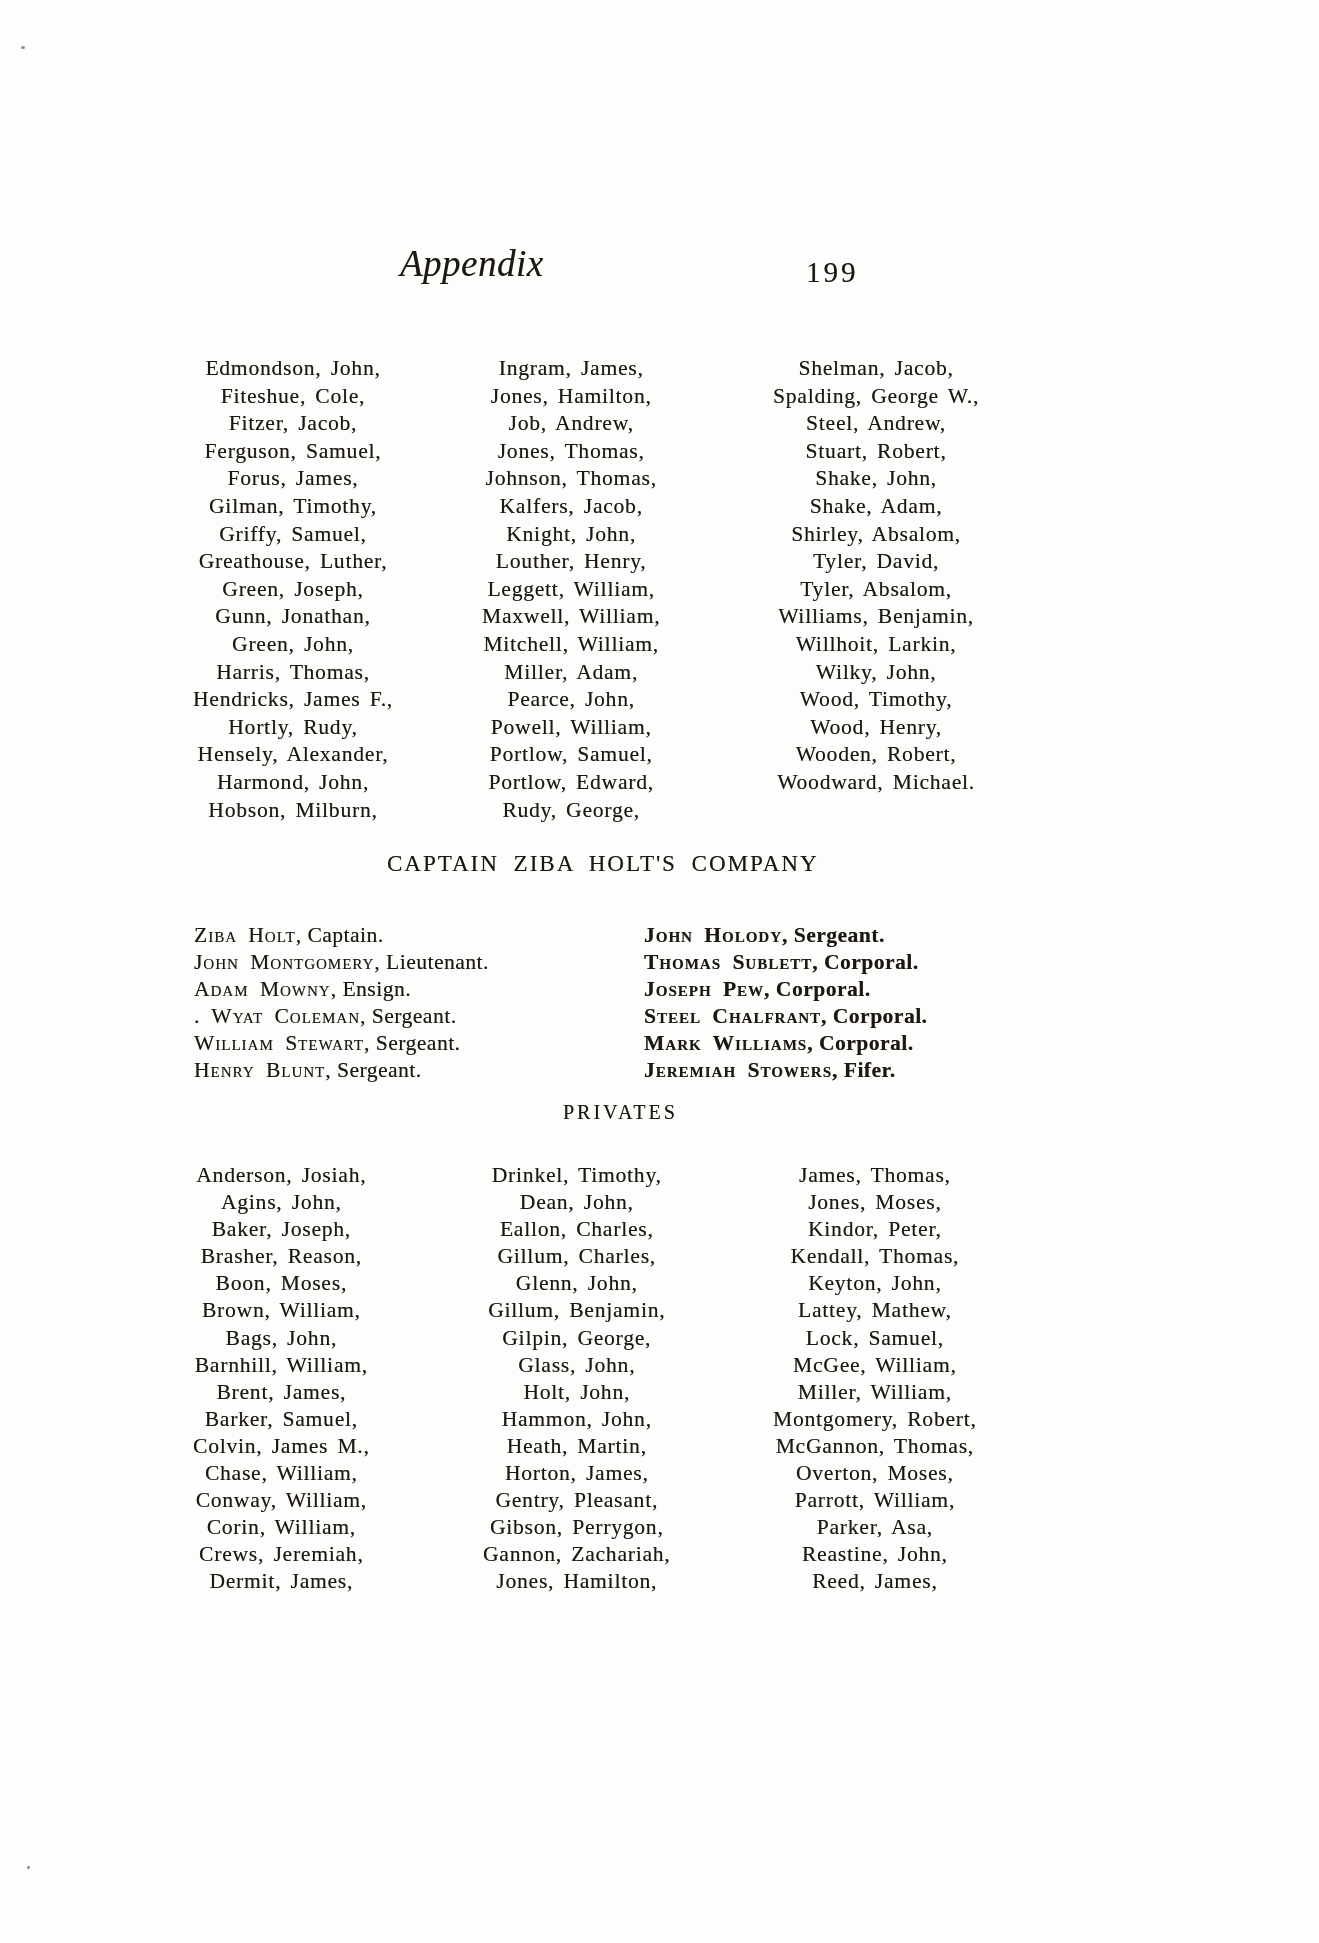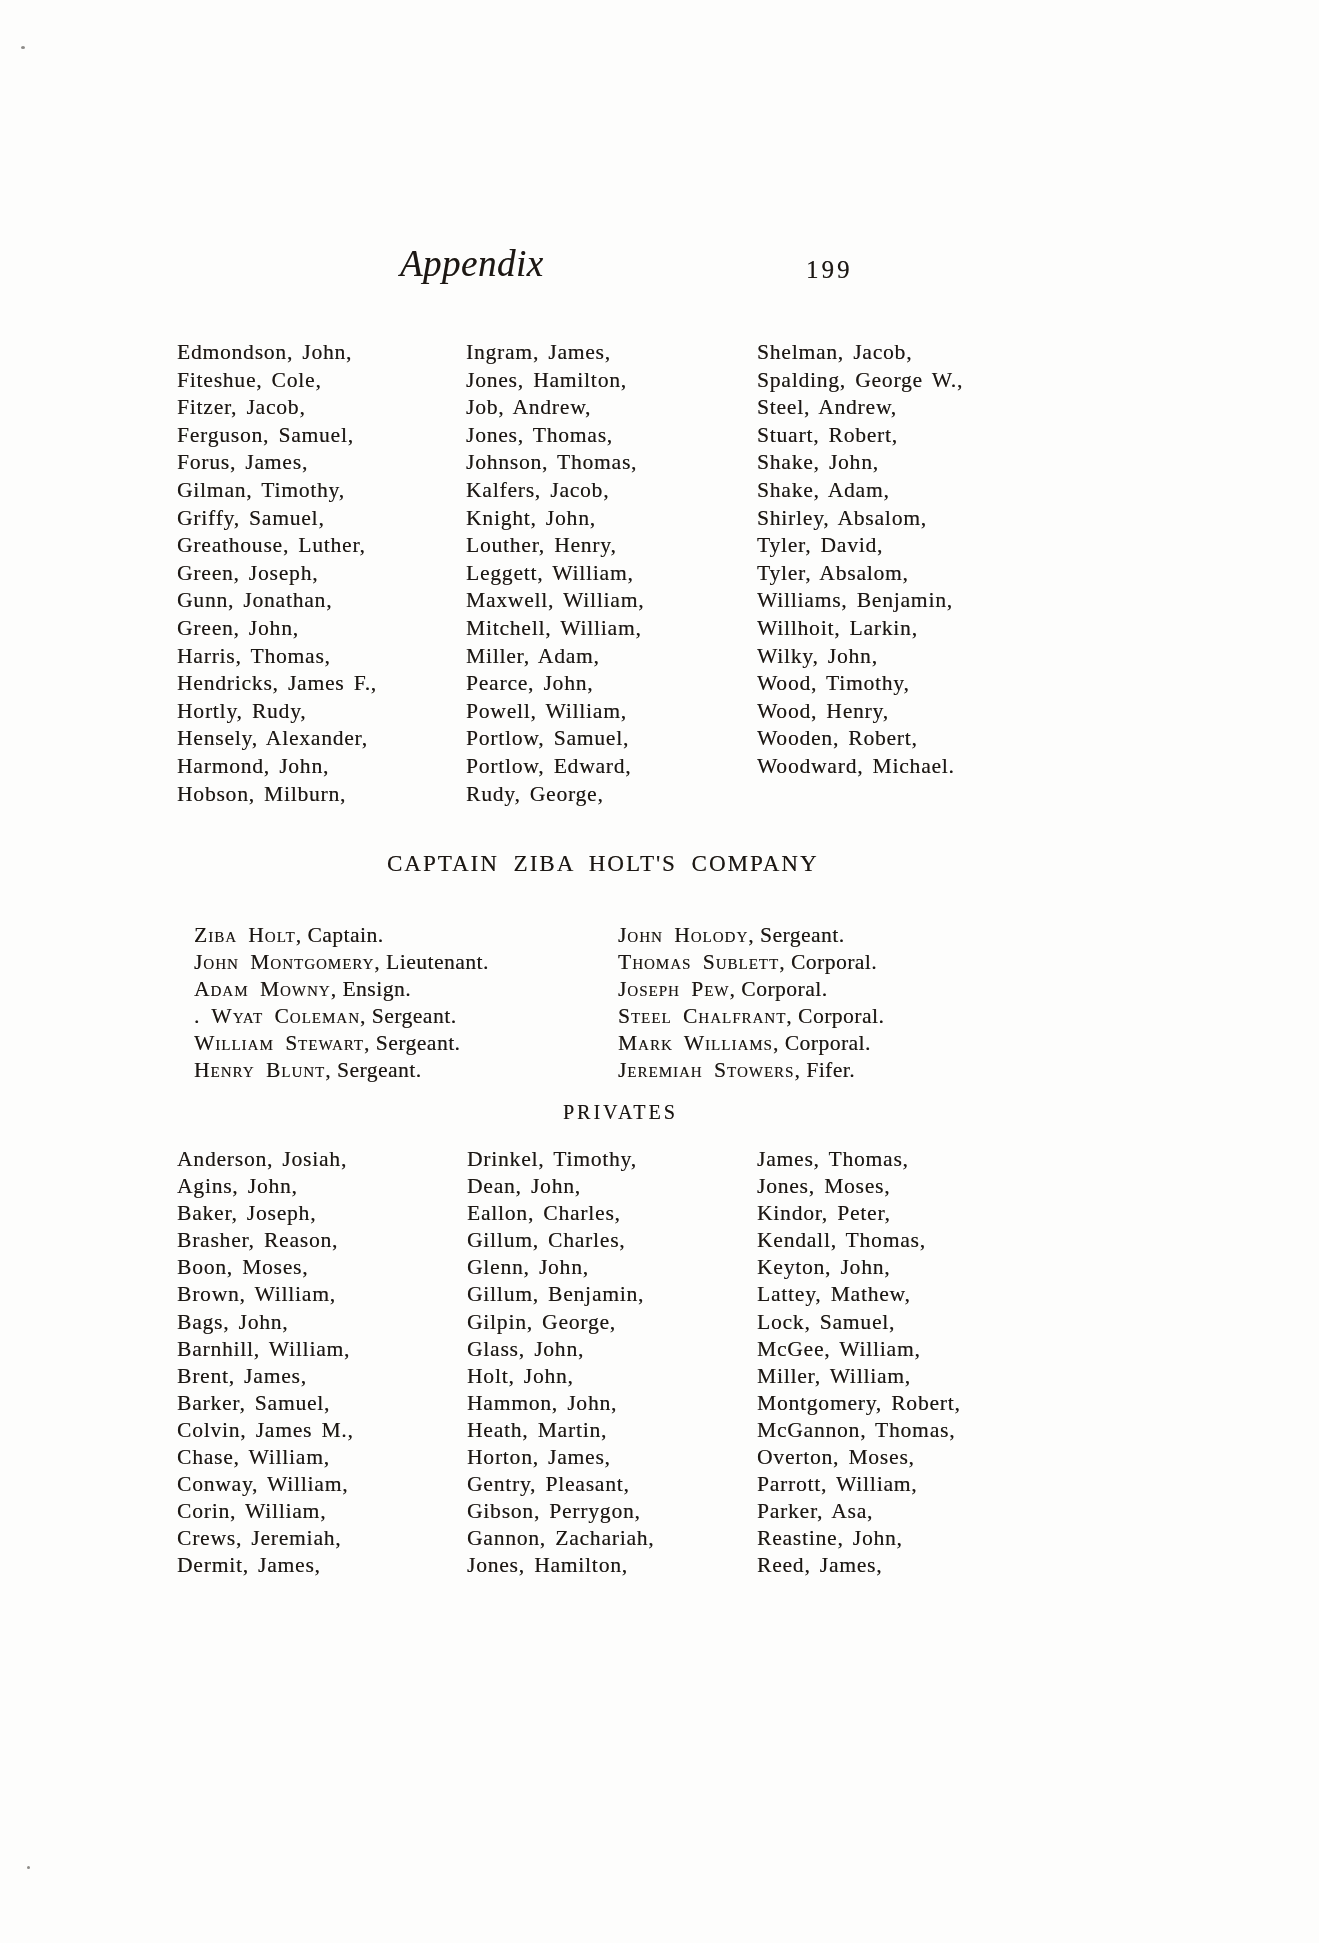--- a/index.html
+++ b/index.html
@@ -26,34 +26,35 @@
     margin: 0;
     font-size: 37px;
     font-style: italic;
     font-weight: normal;
     letter-spacing: 0.5px;
   }
   .page-number {
     position: absolute;
     left: 806px;
     top: 256px;
-    font-size: 25px;
+    font-size: 29px;
     letter-spacing: 3px;
   }
 
   
   ul.name-col {
     position: absolute;
-    margin: 0;
+    margin: 16px;
     padding: 0;
     list-style: none;
     font-size: 21.5px;
     letter-spacing: 0.8px;
     word-spacing: 3px;
     white-space: nowrap;
+    text-align: center;
   }
   .roster-top ul.name-col { top: 339px; line-height: 27.6px; }
   .roster-top .col-1 { left: 177px; }
   .roster-top .col-2 { left: 466px; }
   .roster-top .col-3 { left: 757px; }
 
   
   .company-heading {
     position: absolute;
     left: 387px;
@@ -72,21 +73,21 @@
     position: absolute;
     top: 907px;
     margin: 15px;
     padding: 0;
     list-style: none;
     font-size: 21.5px;
     line-height: 27px;
     white-space: nowrap;
   }
   .officers-left  { left: 179px; }
-  .officers-right { left: 603px; }
+  .officers-right { left: 629px; font-weight: bold; }
   .officer-name {
     font-variant: small-caps;
     letter-spacing: 1px;
     word-spacing: 5px;
   }
   .officer-title { letter-spacing: 0.5px; }
 
   
   .privates-heading {
     position: absolute;

